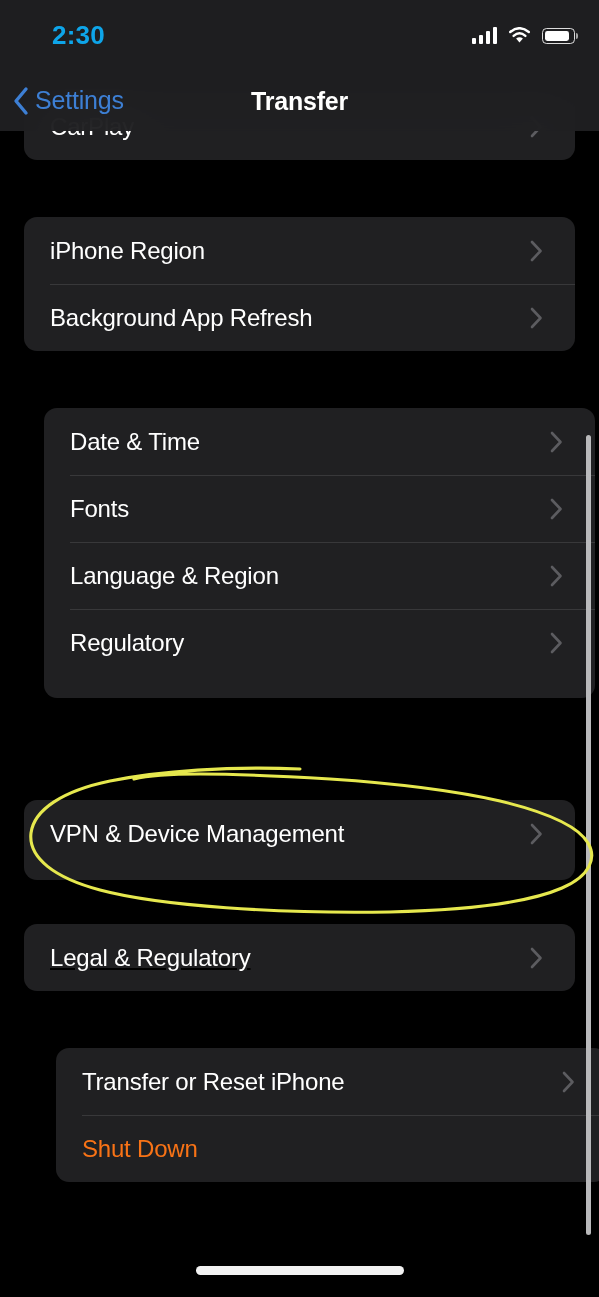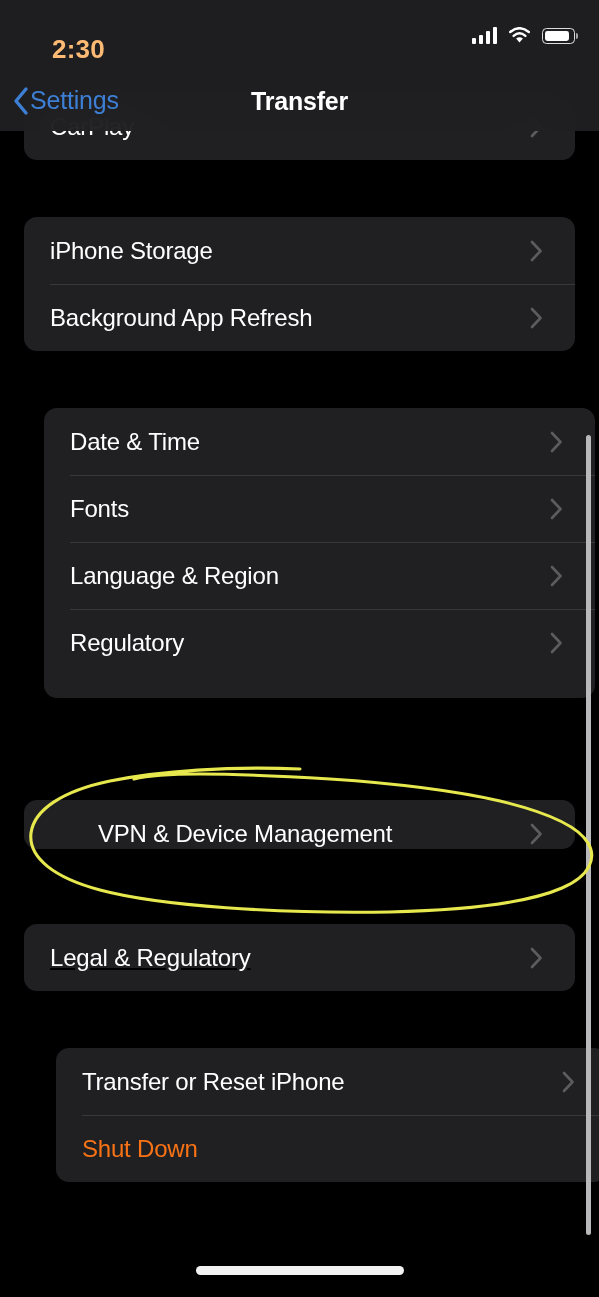--- a/index.html
+++ b/index.html
@@ -68,23 +68,23 @@
     background:rgba(32,32,34,0.94);
     backdrop-filter:blur(18px);
     z-index:20;
   }
   #statusbar {
     position:absolute;
     top:0; left:0; width:599px; height:70px;
   }
   #clock {
     position:absolute;
-    left:52px; top:34px;
+    left:52px; top:20px;
     font-size:26px; font-weight:bold;
-    color:#fdba74; letter-spacing:0.2px;
+    color:#0ea5e9; letter-spacing:0.2px;
   }
   #status-icons {
     position:absolute;
     right:24px; top:27px;
     display:flex; align-items:flex-end; gap:11px;
   }
   .bars { display:flex; align-items:flex-end; gap:2.5px; height:17px; }
   .bars i { display:block; width:4.5px; background:#fff; border-radius:1px; }
   .bars i:nth-child(1){ height:6px; }
   .bars i:nth-child(2){ height:9.5px; }
@@ -111,21 +111,21 @@
   }
 
   #navbar-title-area {
     position:absolute;
     left:0; top:70px; width:599px; height:61px;
   }
   #back-button {
     position:absolute;
     left:12px; top:50%;
     transform:translateY(-50%);
-    display:flex; align-items:center; 
+    display:flex; align-items:center; gap:5px;
     cursor:pointer;
   }
   #back-button .back-chev { width:18px; height:30px; }
   #back-label {
     font-size:25px; color:#3d7fd4;
     letter-spacing:-0.2px;
   }
   #page-title {
     position:absolute;
     left:0; right:0; top:50%;
@@ -177,21 +177,21 @@
           <span class="row-label">CarPlay</span>
           <span class="chev">
             <svg viewBox="0 0 13 22" width="13" height="22">
               <path d="M2 2 L10.5 11 L2 20" stroke="#5c5c60" stroke-width="2.6" fill="none" stroke-linecap="round" stroke-linejoin="round"></path>
             </svg>
           </span>
         </div>
       </div>
       <div class="card" style="top: 217px; height: 134px;">
         <div class="row">
-          <span class="row-label">iPhone Storage</span>
+          <span class="row-label">iPhone Region</span>
           <span class="chev">
             <svg viewBox="0 0 13 22" width="13" height="22">
               <path d="M2 2 L10.5 11 L2 20" stroke="#5c5c60" stroke-width="2.6" fill="none" stroke-linecap="round" stroke-linejoin="round"></path>
             </svg>
           </span>
         </div>
         <div class="row">
           <span class="row-label">Background App Refresh</span>
           <span class="chev">
             <svg viewBox="0 0 13 22" width="13" height="22">
@@ -227,21 +227,21 @@
         </div>
         <div class="row">
           <span class="row-label">Regulatory</span>
           <span class="chev">
             <svg viewBox="0 0 13 22" width="13" height="22">
               <path d="M2 2 L10.5 11 L2 20" stroke="#5c5c60" stroke-width="2.6" fill="none" stroke-linecap="round" stroke-linejoin="round"></path>
             </svg>
           </span>
         </div>
       </div>
-      <div class="card" style="top: 800px; height: 49px; padding-left: 48px;">
+      <div class="card" style="top: 800px; height: 80px;">
         <div class="row">
           <span class="row-label">VPN &amp; Device Management</span>
           <span class="chev">
             <svg viewBox="0 0 13 22" width="13" height="22">
               <path d="M2 2 L10.5 11 L2 20" stroke="#5c5c60" stroke-width="2.6" fill="none" stroke-linecap="round" stroke-linejoin="round"></path>
             </svg>
           </span>
         </div>
       </div>
       <div class="card" style="top: 924px; height: 67px; text-decoration: underline;">

